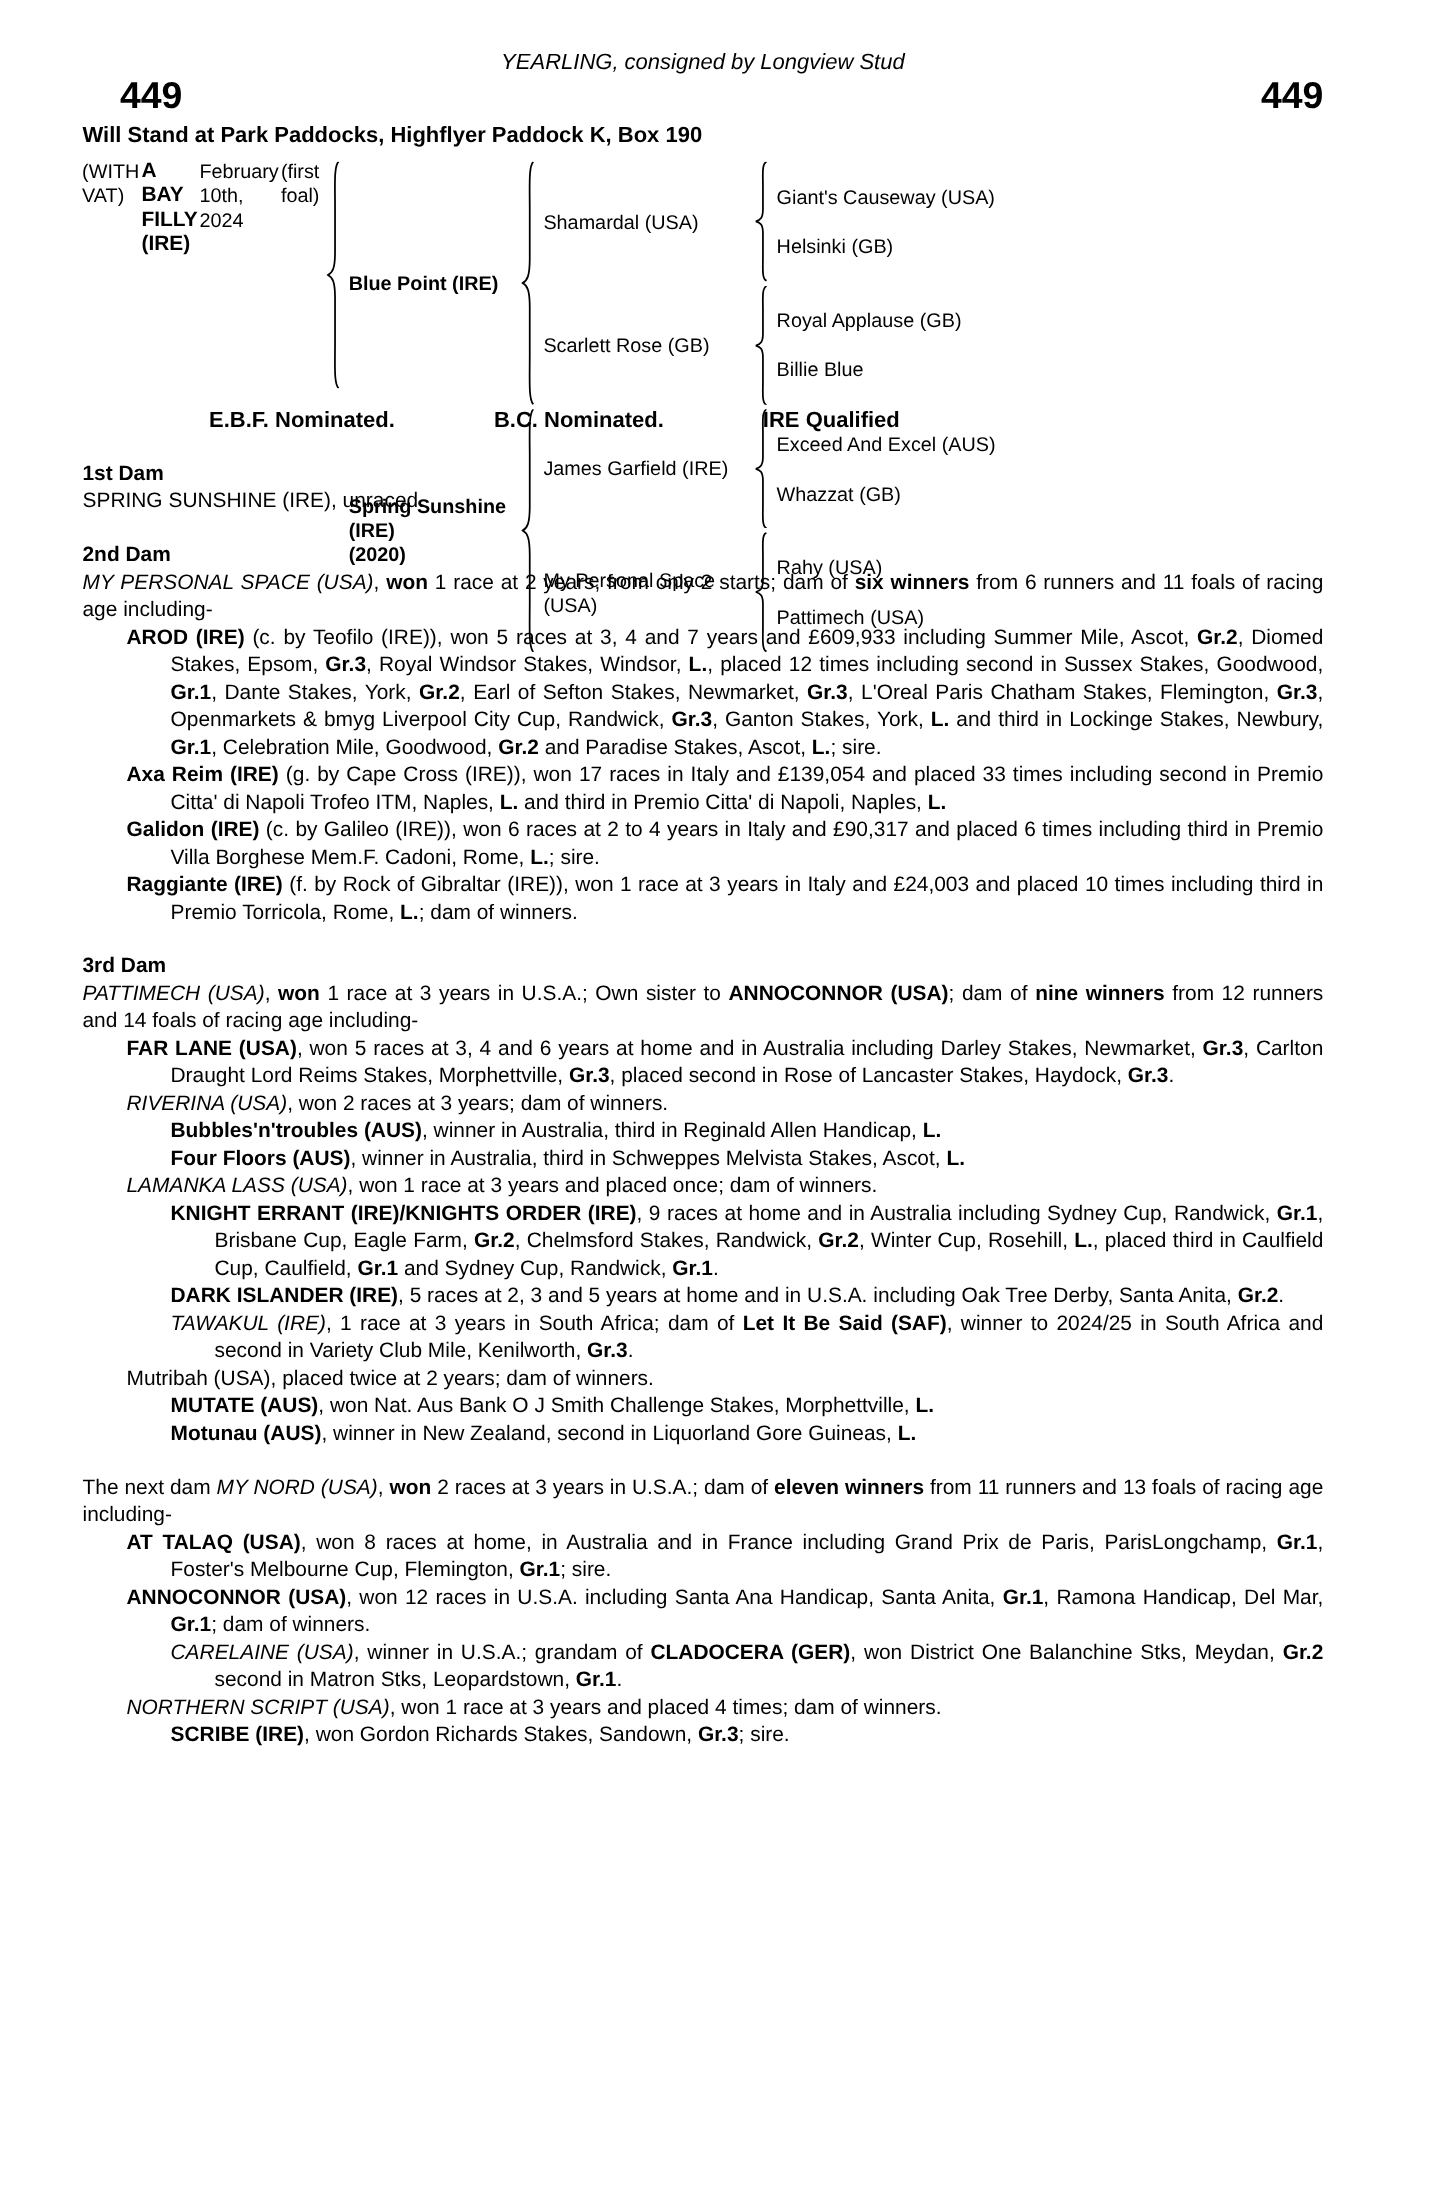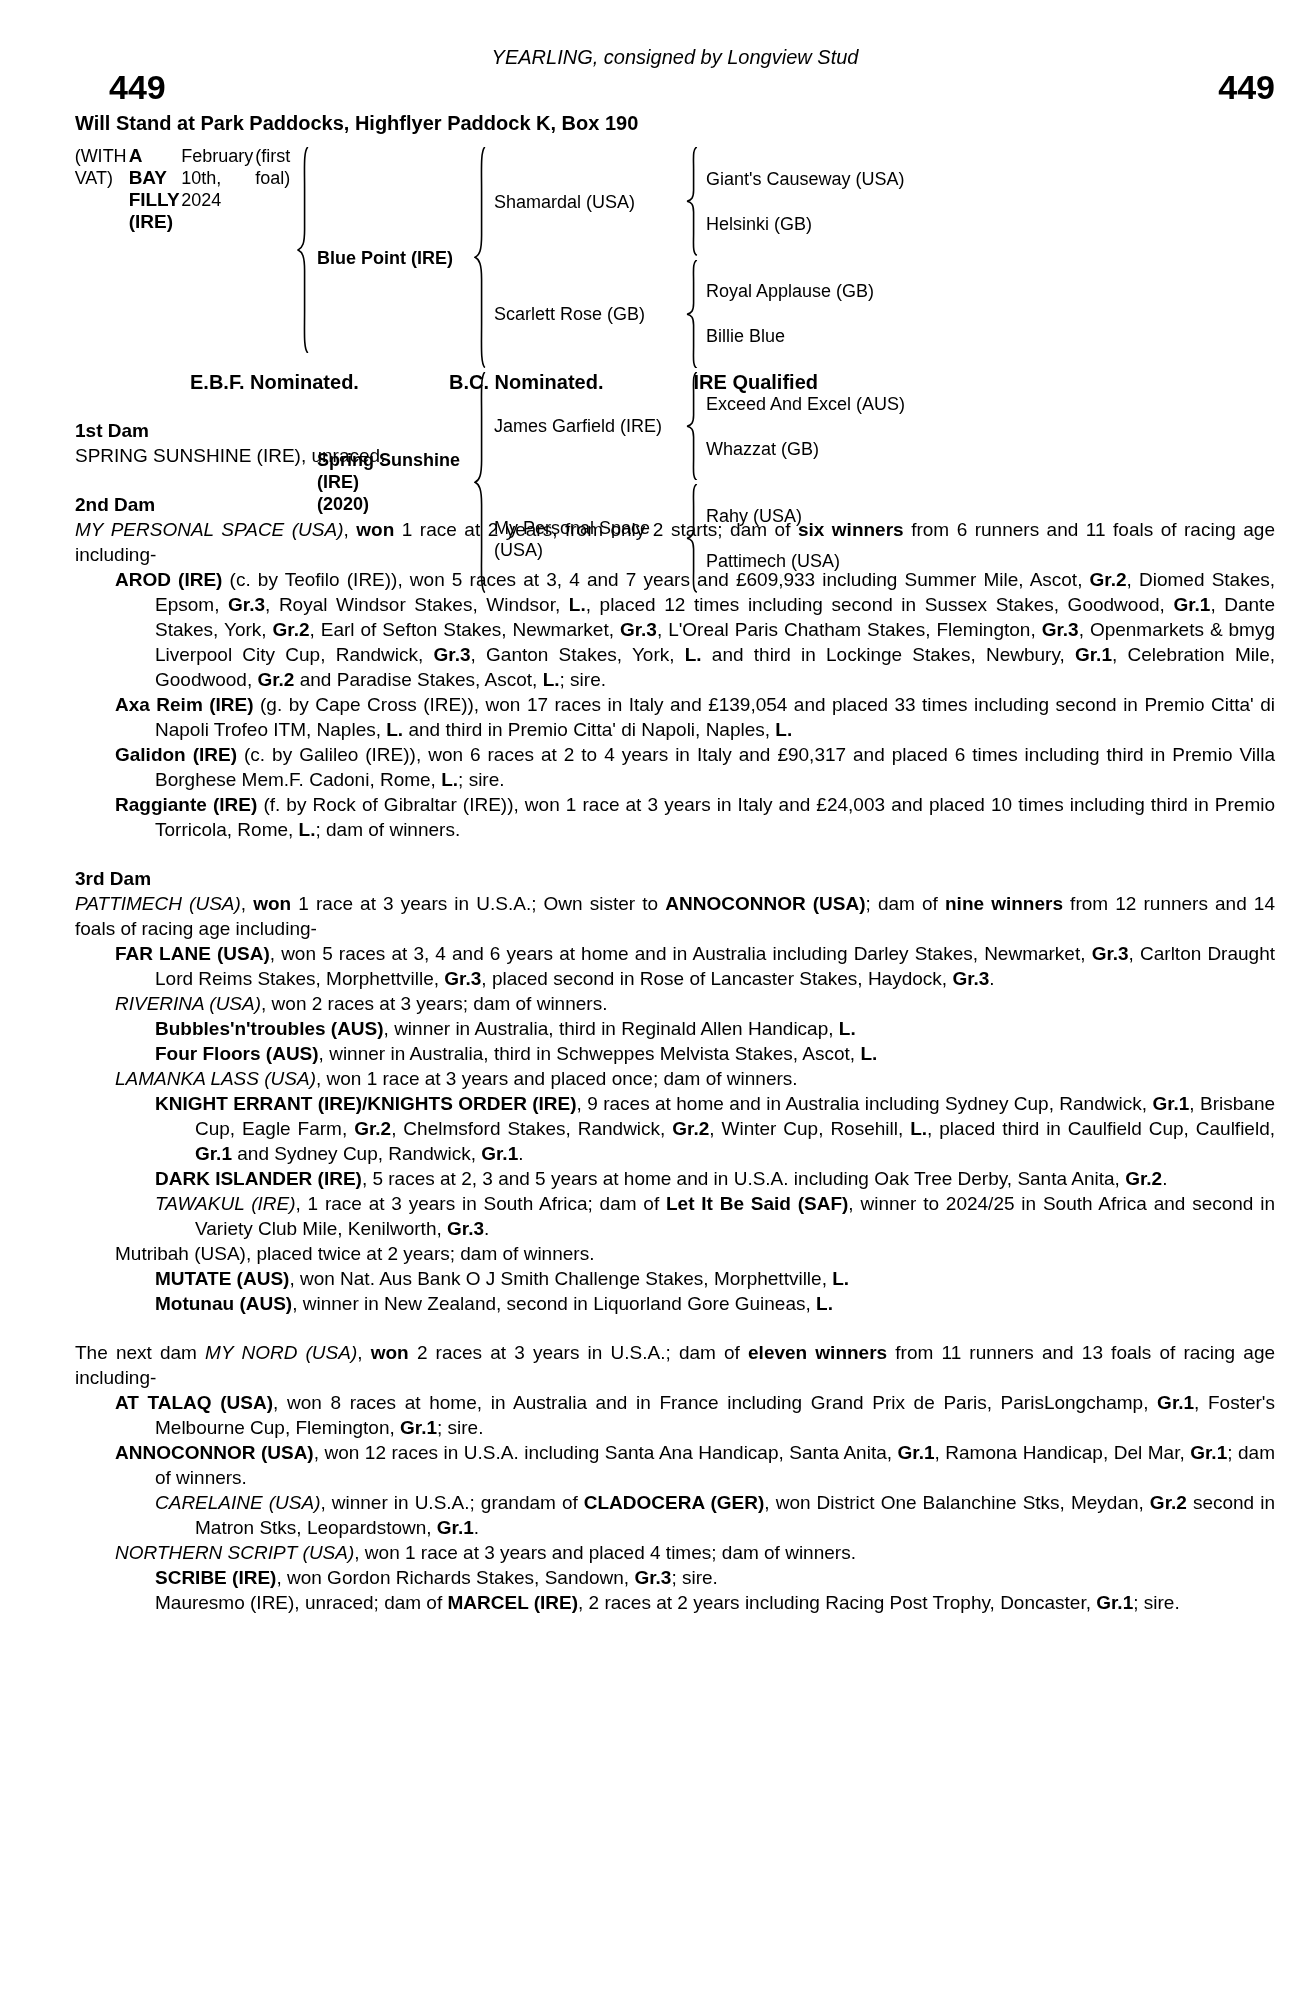--- a/index.html
+++ b/index.html
@@ -5,21 +5,21 @@
   * { box-sizing: border-box; }
   html, body { margin: 0; padding: 0; }
   body {
     width: 1315px;
     height: 2000px;
     background: #ffffff;
     color: #000000;
     font-family: "Liberation Sans", "DejaVu Sans", sans-serif;
     overflow: hidden;
   }
-  .page { padding: 46px 40px 0 75px; }
+  .page { padding: 46px 112px 0 75px; }
 
   
   .consignor { text-align: center; font-style: italic; font-size: 20px; }
   .lot-row { display: flex; justify-content: space-between; align-items: baseline; margin-top: 0px; }
   .lot-num { font-size: 34px; font-weight: bold; line-height: 1.1; margin-left: 34px; }
   .stand-line { font-weight: bold; font-size: 20px; margin-top: 6px; }
 
   
   .ped { display: flex; align-items: stretch; margin-top: 10px; height: 210px; font-size: 18px; line-height: 22px; }
   .ped-info { width: 215px; display: flex; flex-direction: row; justify-content: center; gap: 2px; }
@@ -190,17 +190,16 @@
         <p class="para ind2"><span class="run-b">MUTATE (AUS)</span><span>, won Nat. Aus Bank O J Smith Challenge Stakes, Morphettville, </span><span class="run-b">L.</span></p>
         <p class="para ind2"><span class="run-b">Motunau (AUS)</span><span>, winner in New Zealand, second in Liquorland Gore Guineas, </span><span class="run-b">L.</span></p>
       </div>
       <div class="section">
         <p class="para ind0"><span>The next dam </span><span class="run-i">MY NORD (USA)</span><span>, </span><span class="run-b">won</span><span> 2 races at 3 years in U.S.A.; dam of </span><span class="run-b">eleven winners</span><span> from 11 runners and 13 foals of racing age including-</span></p>
         <p class="para ind1"><span class="run-b">AT TALAQ (USA)</span><span>, won 8 races at home, in Australia and in France including Grand Prix de Paris, ParisLongchamp, </span><span class="run-b">Gr.1</span><span>, Foster's Melbourne Cup, Flemington, </span><span class="run-b">Gr.1</span><span>; sire.</span></p>
         <p class="para ind1"><span class="run-b">ANNOCONNOR (USA)</span><span>, won 12 races in U.S.A. including Santa Ana Handicap, Santa Anita, </span><span class="run-b">Gr.1</span><span>, Ramona Handicap, Del Mar, </span><span class="run-b">Gr.1</span><span>; dam of winners.</span></p>
         <p class="para ind2"><span class="run-i">CARELAINE (USA)</span><span>, winner in U.S.A.; grandam of </span><span class="run-b">CLADOCERA (GER)</span><span>, won District One Balanchine Stks, Meydan, </span><span class="run-b">Gr.2</span><span> second in Matron Stks, Leopardstown, </span><span class="run-b">Gr.1</span><span>.</span></p>
         <p class="para ind1"><span class="run-i">NORTHERN SCRIPT (USA)</span><span>, won 1 race at 3 years and placed 4 times; dam of winners.</span></p>
         <p class="para ind2"><span class="run-b">SCRIBE (IRE)</span><span>, won Gordon Richards Stakes, Sandown, </span><span class="run-b">Gr.3</span><span>; sire.</span></p>
-        <p class="para ind2"><span>Mauresmo (IRE), unraced; dam of </span><span class="run-b">MARCEL (IRE)</span><span>, 2 races at 2 years including Racing Post Trophy, Doncaster, </span><span class="run-b">Gr.1</span><span>; sire.</span></p>
       </div>
     </div>
 
 </div>
 
 </body></html>

